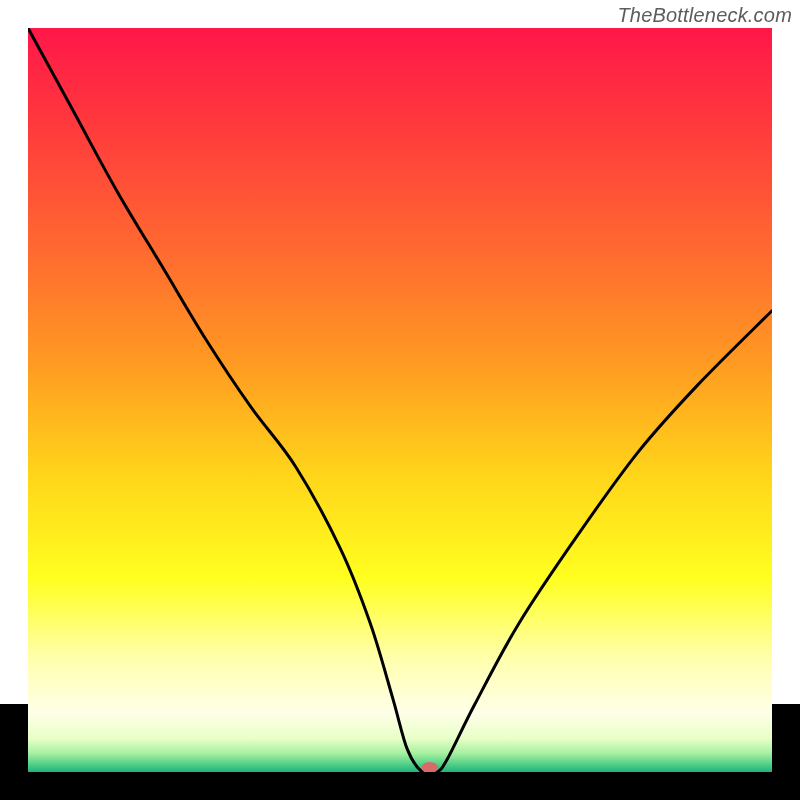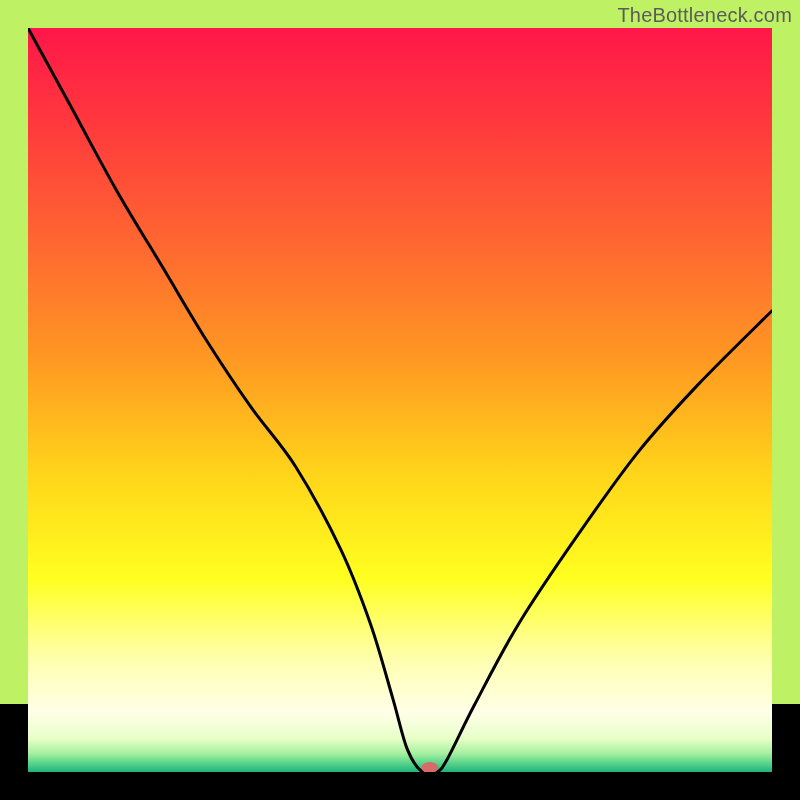--- a/index.html
+++ b/index.html
@@ -8,21 +8,22 @@
     width: 800px;
     height: 800px;
     background: #000;
     overflow: hidden;
     font-family: Arial, Helvetica, sans-serif;
   }
   .wrap {
     position: relative;
     width: 800px;
     height: 704px;
-    background: #bef264;
+    background: #ffffff;
+    font-style: italic;
   }
   .plot {
     position: absolute;
     left: 28px;
     top: 28px;
     width: 744px;
     height: 744px;
   }
   .attribution {
     position: absolute;

